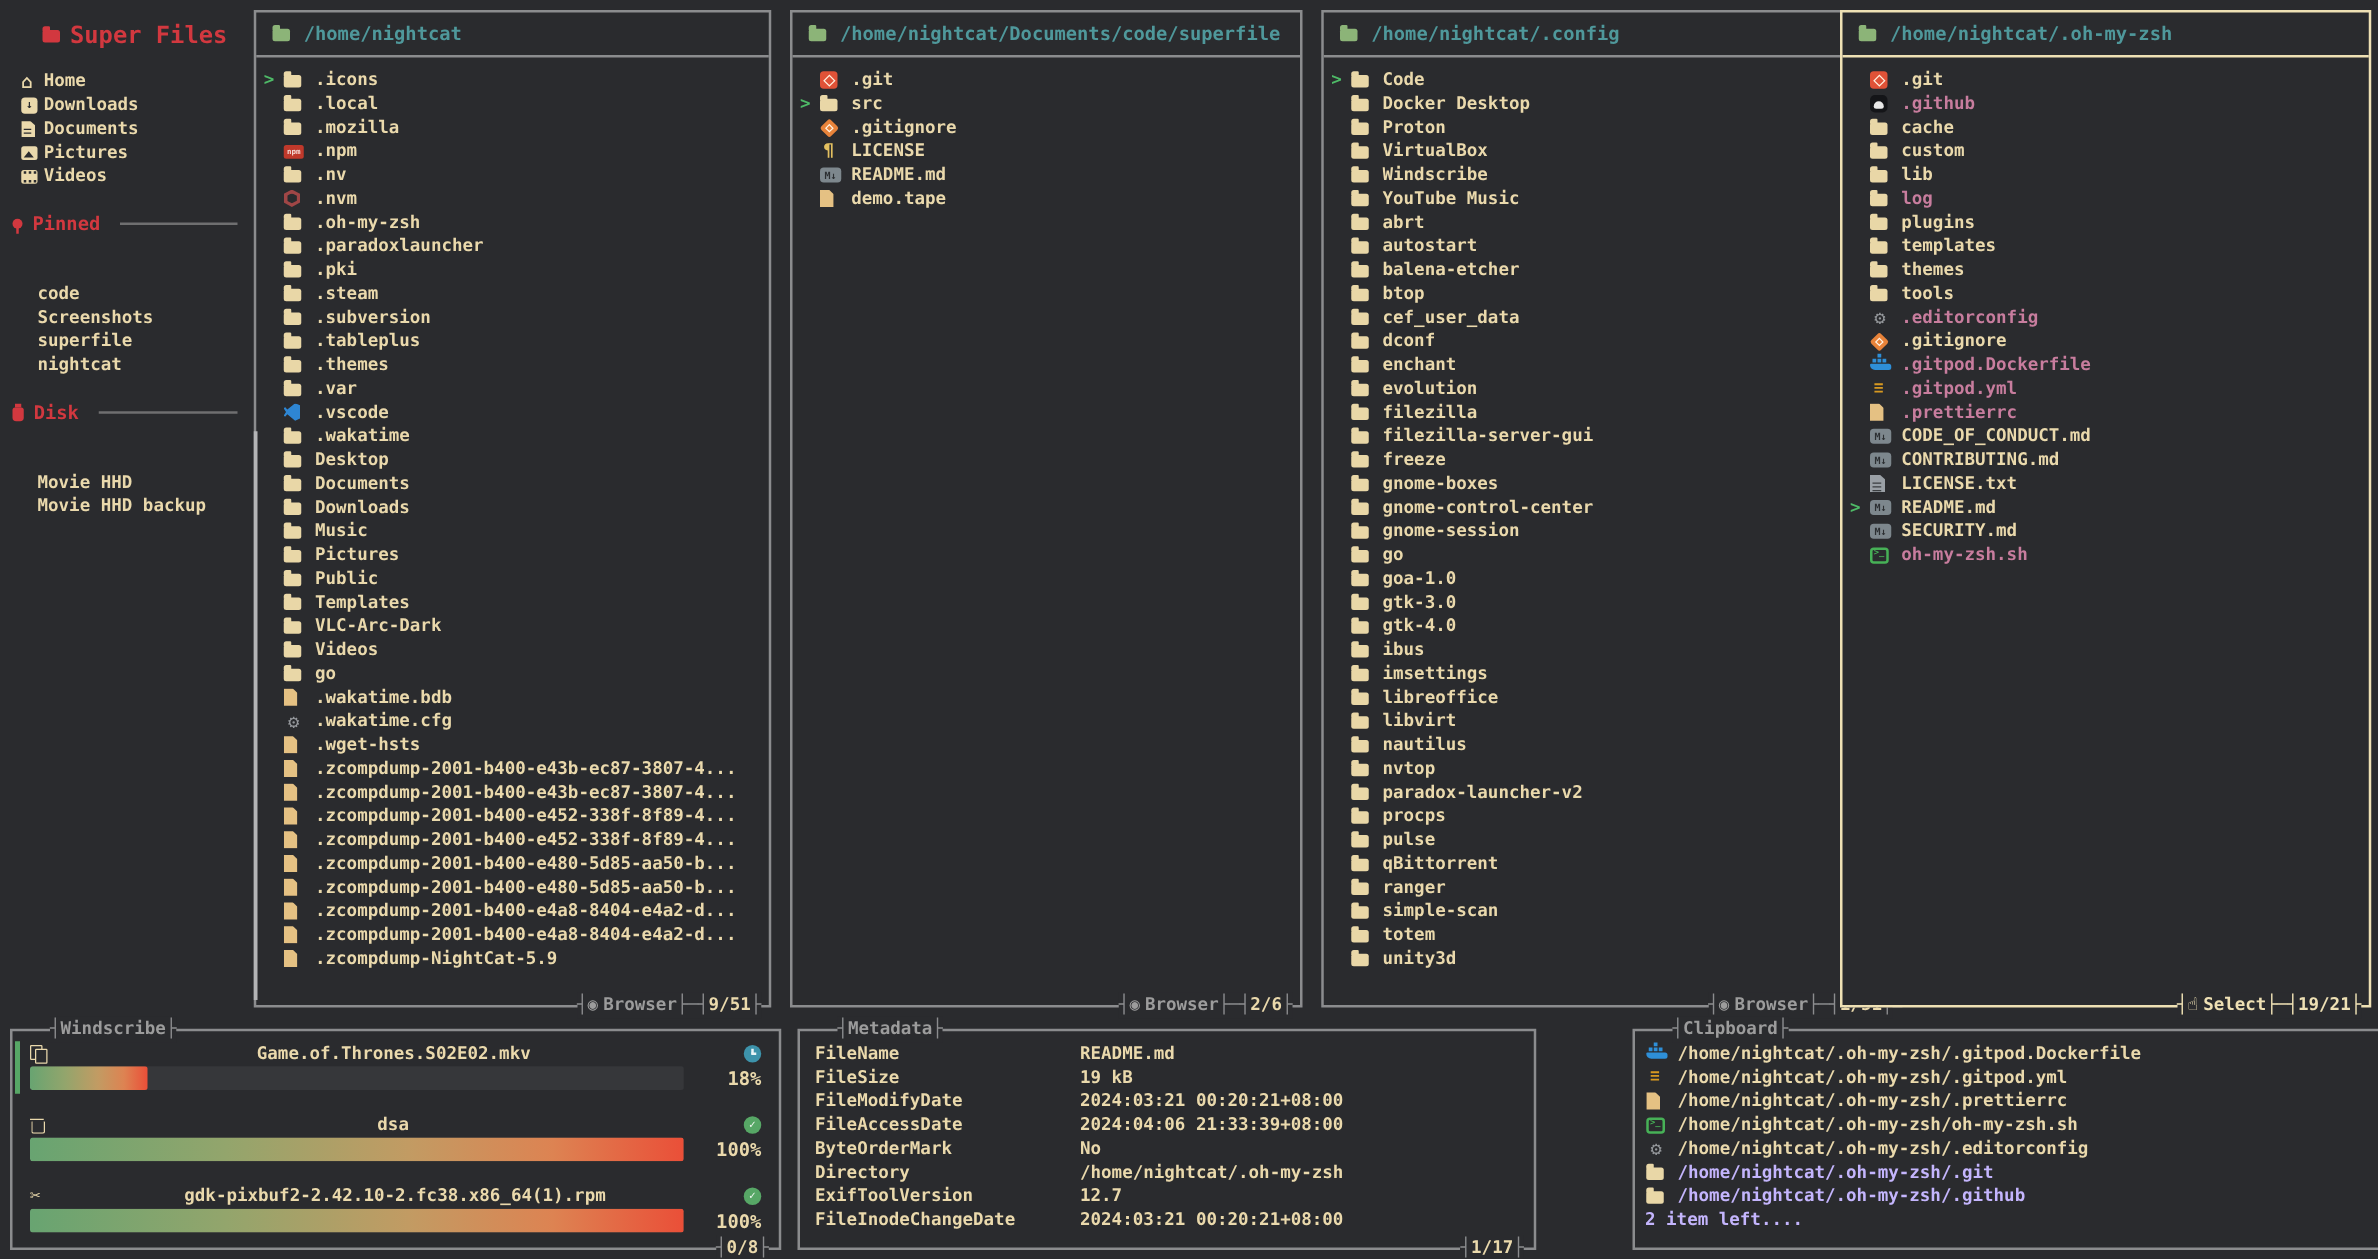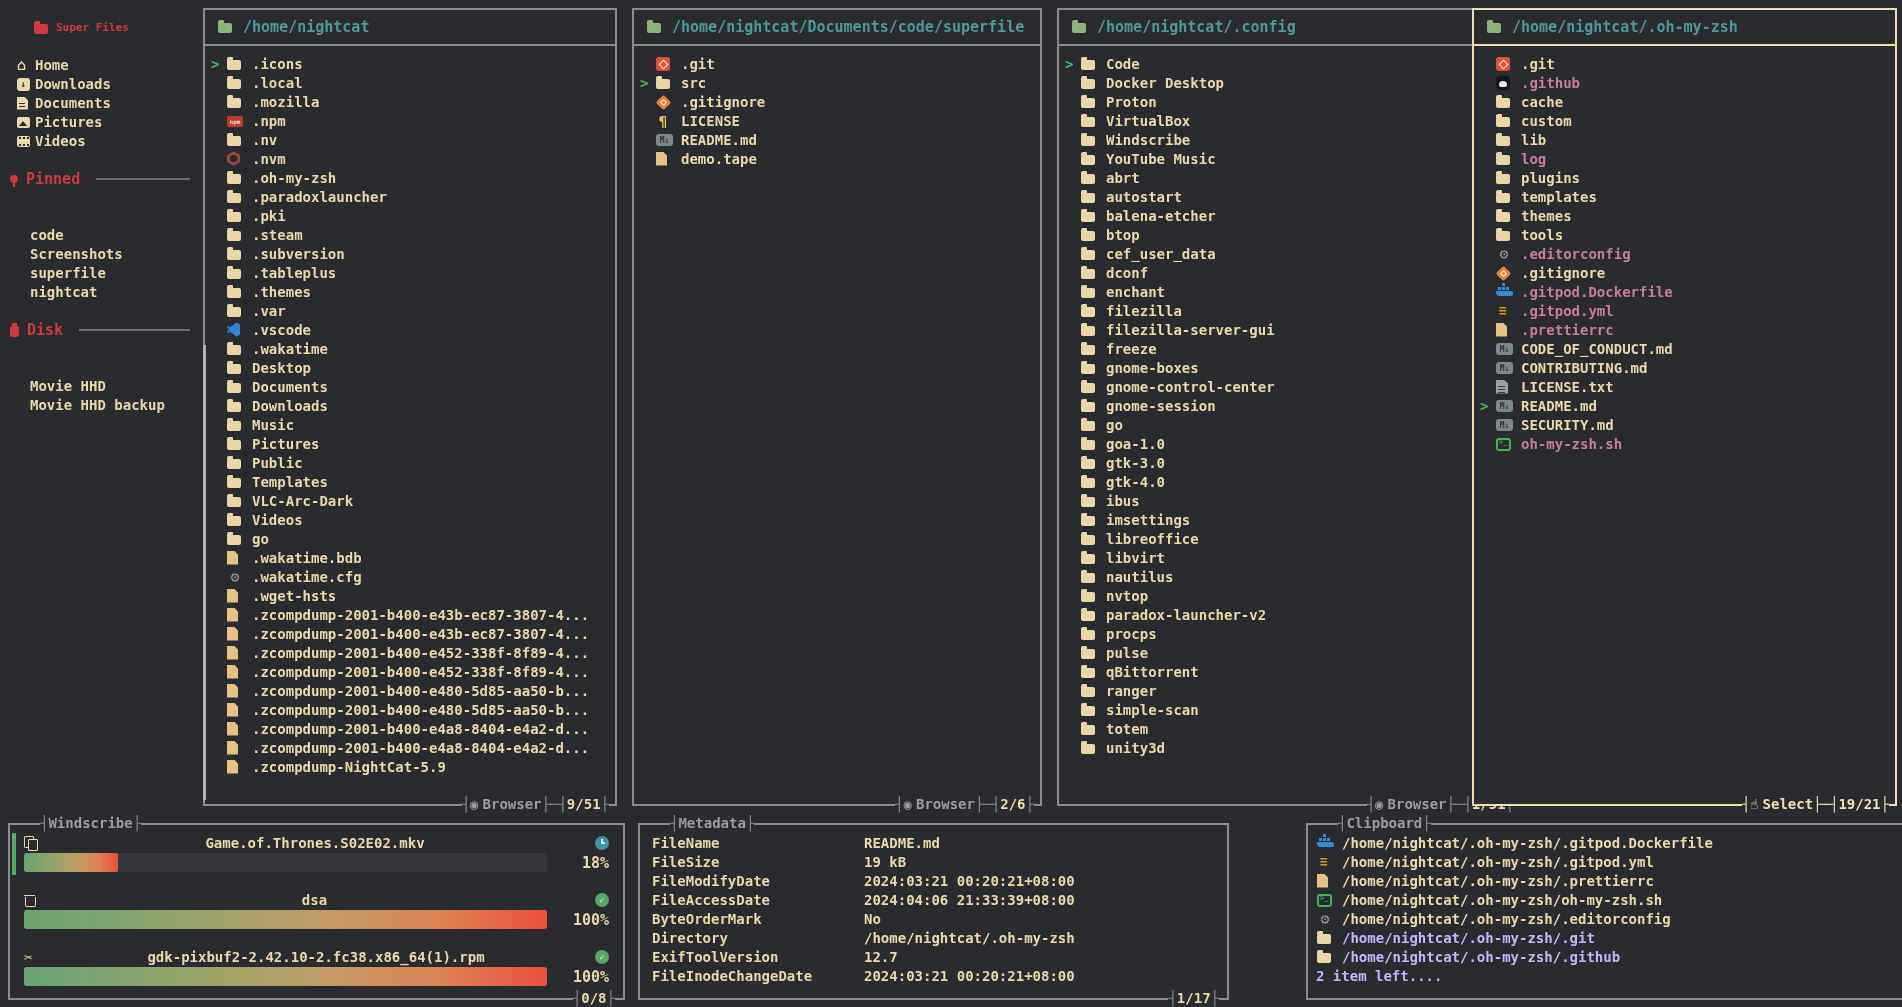--- a/index.html
+++ b/index.html
@@ -6,21 +6,21 @@
     --bg:#2a2b2e; --border:#8b8c8e; --active:#eee0b4; --cream:#ead9ac;
     --teal:#4f989b; --red:#d2383f; --green:#4eba67; --pink:#c87d9e;
     --gray:#9c9c9c; --track:#36373a; --folder:#e9d7a7; --tan:#e5c183;
   }
   *{box-sizing:border-box;margin:0;padding:0;}
   html,body{width:1902px;height:1007px;background:var(--bg);overflow:hidden;
     font-family:"DejaVu Sans Mono","DejaVu Sans",monospace;}
 
   
   .sidebar{position:absolute;left:0;top:8px;width:200px;color:var(--cream);font-size:14px;font-weight:bold;}
-  .sb-title{display:flex;align-items:center;gap:8px;padding-left:34px;height:19px;margin-top:10px;margin-bottom:18px;color:var(--red);font-size:11px;}
+  .sb-title{display:flex;align-items:center;gap:8px;padding-left:34px;height:19px;margin-top:10px;margin-bottom:18px;color:var(--red);font-size:19px;}
   .srow{display:flex;align-items:center;height:19px;padding-left:16px;cursor:default;}
   .srow .ic-wrap{width:19px;display:flex;}
   .srow2{display:flex;align-items:center;height:19px;padding-left:30px;}
   .sb-section{display:flex;align-items:center;height:19px;padding-left:10px;margin-top:19px;margin-bottom:19px;color:var(--red);font-size:15px;gap:8px;}
   .sb-section .rule{flex:1;height:2px;background:#6f6f70;margin-left:8px;margin-right:10px;}
   .sb-gap{height:18px;}
 
   
   .panel{position:absolute;top:8px;height:798px;border:2px solid var(--border);background:var(--bg);}
   .panel.active{border-color:var(--active);}
@@ -647,20 +647,27 @@
           <span class="ic-wrap">
             <span class="ic i-folder"></span>
           </span>
           <span class="lbl">enchant</span>
         </div>
         <div class="row">
           <span class="cur"></span>
           <span class="ic-wrap">
             <span class="ic i-folder"></span>
           </span>
+          <span class="lbl">evolution</span>
+        </div>
+        <div class="row">
+          <span class="cur"></span>
+          <span class="ic-wrap">
+            <span class="ic i-folder"></span>
+          </span>
           <span class="lbl">filezilla</span>
         </div>
         <div class="row">
           <span class="cur"></span>
           <span class="ic-wrap">
             <span class="ic i-folder"></span>
           </span>
           <span class="lbl">filezilla-server-gui</span>
         </div>
         <div class="row">

